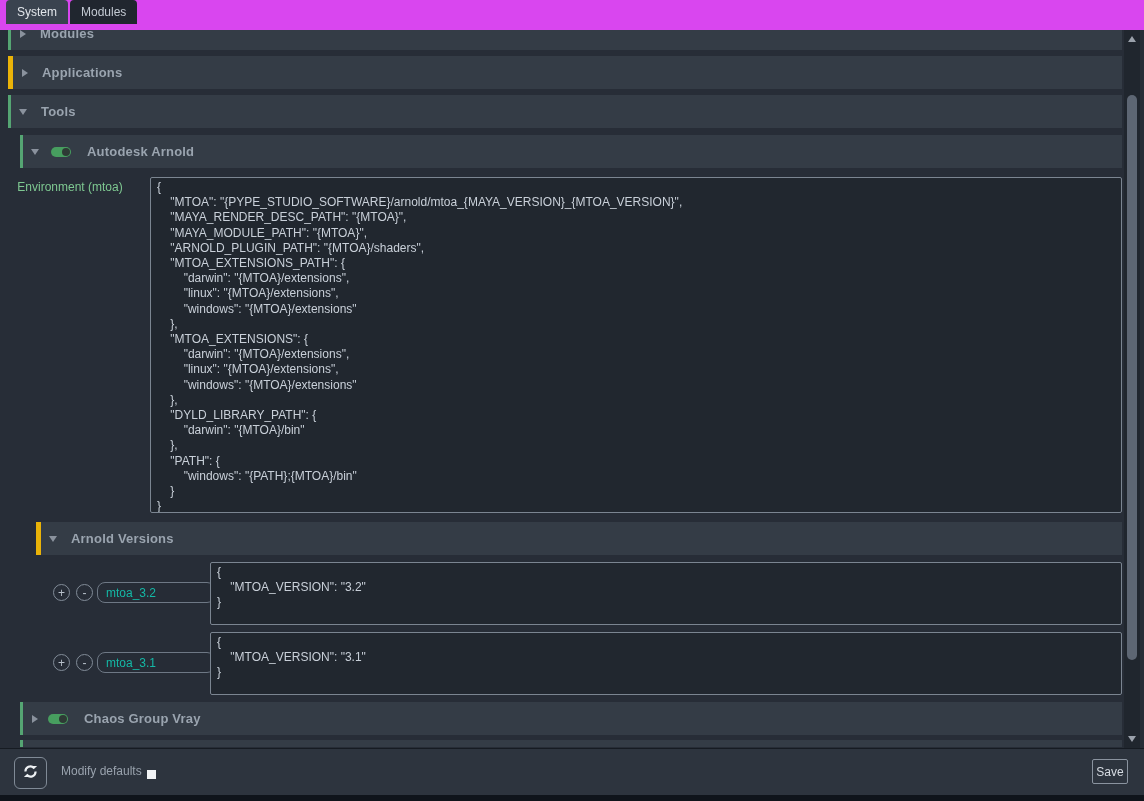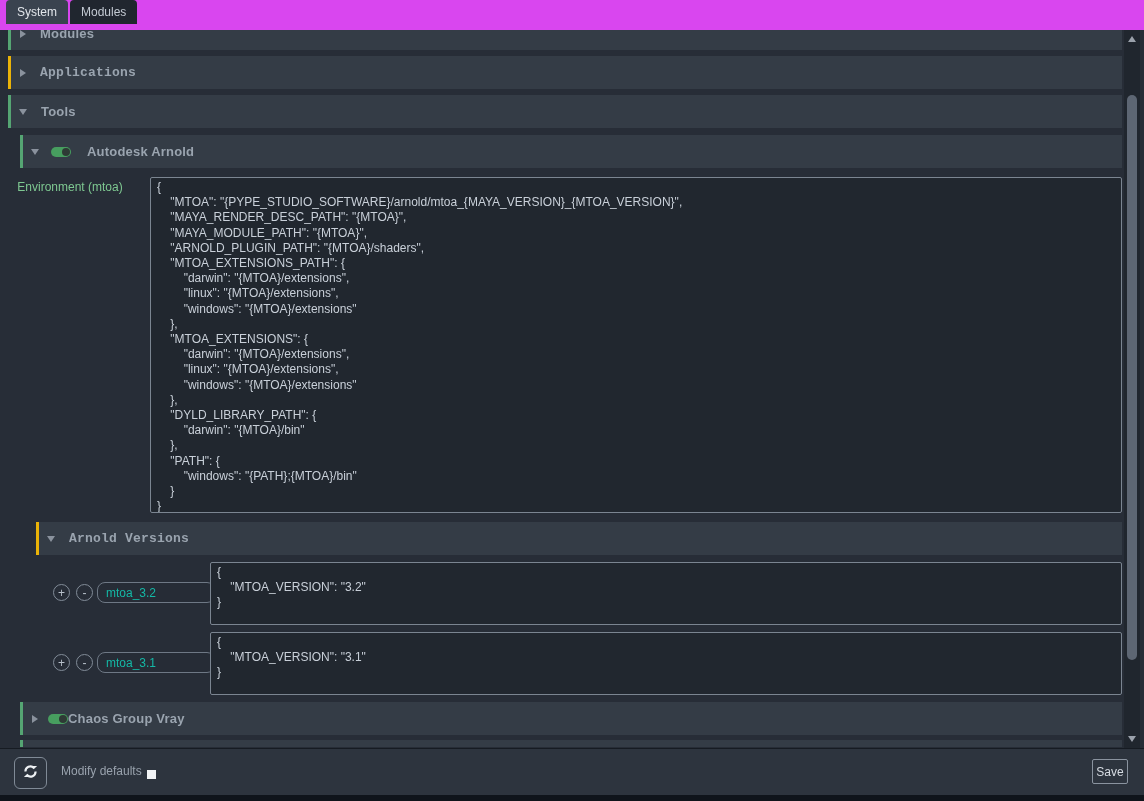--- a/index.html
+++ b/index.html
@@ -19,21 +19,21 @@
   .tab.inactive { background:#20262f; color:#c3cad3; margin-left:2px; }
 
   
   .body-area { position:absolute; left:0; top:30px; width:1144px; height:718px;
     background:#272d37; overflow:hidden; }
 
   .row { position:absolute; background:#343c46; }
   .row-inner { height:33px; display:flex; align-items:center; }
   .row-title { font-weight:bold; font-size:13px; color:#9aa4af; letter-spacing:.2px; }
   .b-green { border-left:3px solid #55a573; }
-  .b-gray  { border-left:3px solid #eab308;font-family:Liberation Mono, monospace; }
+  .b-gray  { border-left:5px solid #eab308; }
 
   .tri-right { width:0; height:0; border-top:4px solid transparent; border-bottom:4px solid transparent;
     border-left:6px solid #8a929d; margin:0 0 0 9px; }
   .tri-down { width:0; height:0; border-left:4px solid transparent; border-right:4px solid transparent;
     border-top:6px solid #8a929d; margin:0 0 0 8px; }
 
   .toggle { width:20px; height:10px; border-radius:5px; background:#479e5f;
     position:relative; margin-left:12px; }
   .toggle .knob { position:absolute; right:1px; top:1px; width:8px; height:8px;
     border-radius:50%; background:#2e3a35; }
@@ -171,21 +171,21 @@
     <textarea class="json-box" style="left: 210px; top: 602px; width: 912px; height: 63px;" spellcheck="false">{
     "MTOA_VERSION": "3.1"
 }</textarea>
 
     <div class="row b-green" style="left:20px; top:672px; width:1102px; height:33px;">
       <div class="row-inner">
         <span class="tri-right"></span>
         <span class="toggle" style="margin-left:10px;">
           <span class="knob"></span>
         </span>
-        <span class="row-title" style="">Chaos Group Vray</span>
+        <span class="row-title" style="margin-left:16px;">Chaos Group Vray</span>
       </div>
     </div>
 
     <div class="row b-green" style="left:20px; top:710px; width:1102px; height:7px;"></div>
 
     <div class="scrollbar">
       <div class="sb-arrow-up"></div>
       <div class="sb-thumb"></div>
       <div class="sb-arrow-down"></div>
     </div>

